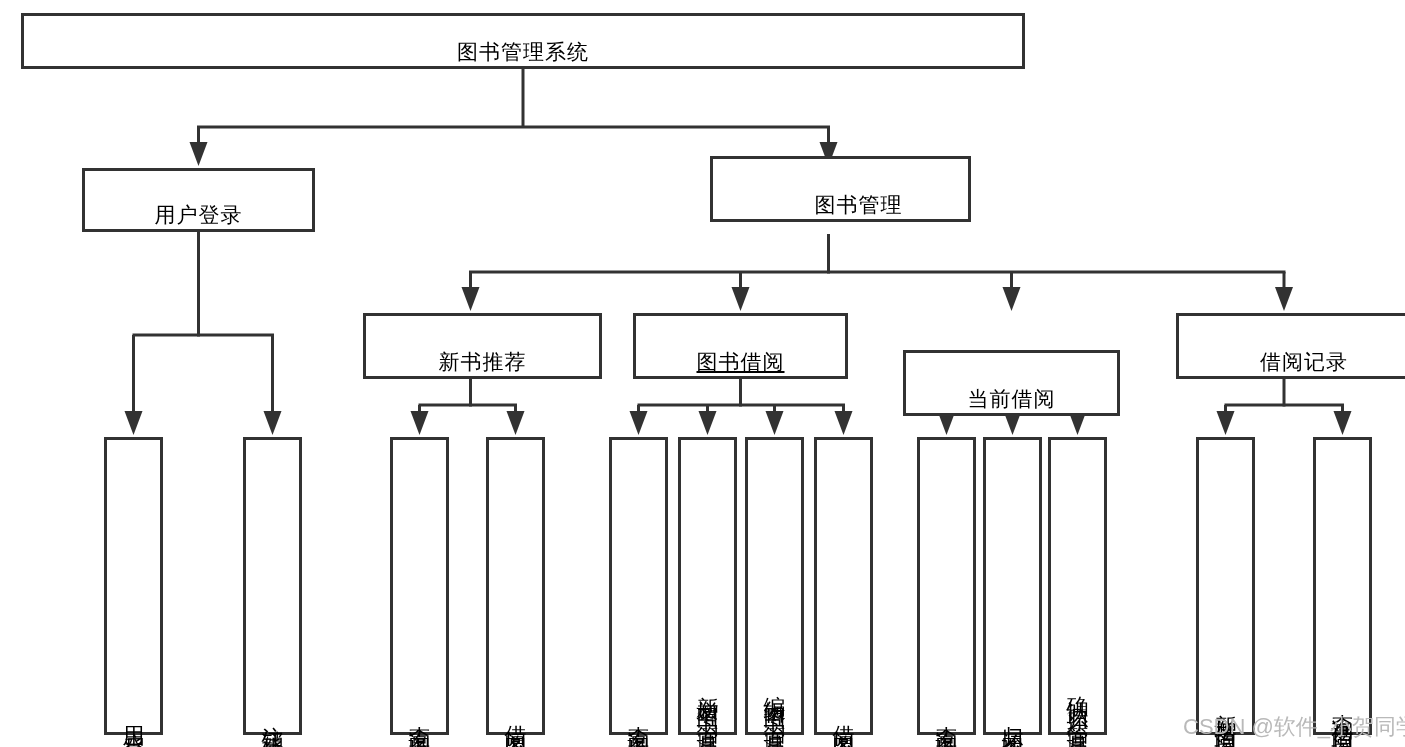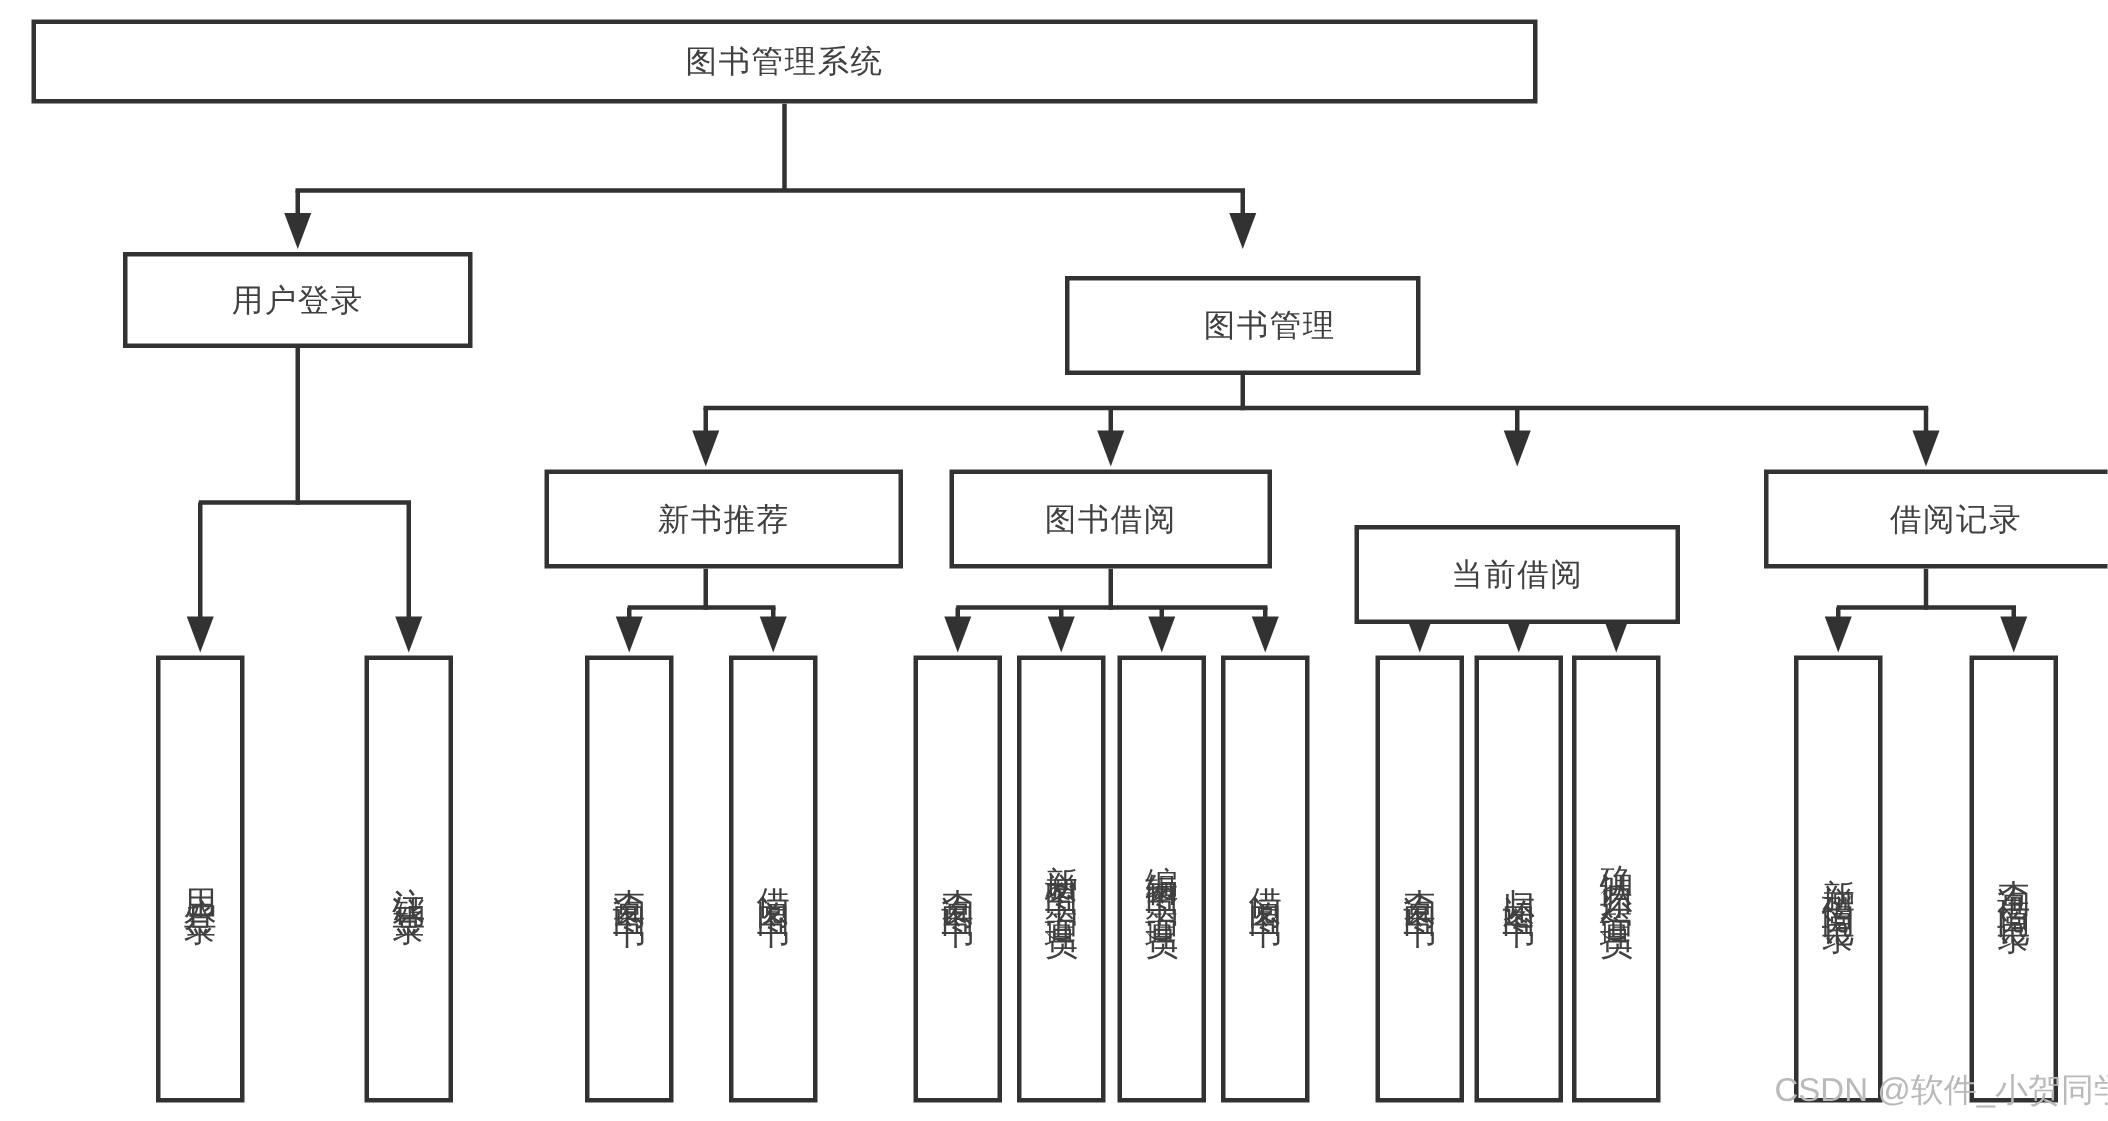--- a/index.html
+++ b/index.html
@@ -19,45 +19,45 @@
     left:0; top:0;
     width:1405px; height:747px;
     pointer-events:none;
   }
   .box{
     position:absolute;
     box-sizing:border-box;
     border:3px solid #323232;
     background:#ffffff;
     display:flex;
-    align-items:center;
+    align-items:flex-end;
     justify-content:center;
-    color:#404040;
+    color:#000000;
   }
   .hlabel{
     font-size:21px;
     letter-spacing:1px;
     white-space:nowrap;
   }
   .vlabel{
     writing-mode:vertical-rl;
     text-orientation:mixed;
     font-size:22px;
     letter-spacing:6px;
     white-space:nowrap;
   }
   
   .b-root   {left:21px;  top:13px;  width:1004px; height:56px;}
   
   .b-login  {left:82px;  top:168px; width:233px;  height:64px;}
-  .b-mgmt   {left:710px; top:184px; width:237px;  height:66px;padding-left:36px;}
+  .b-mgmt   {left:710px; top:156px; width:261px;  height:66px;padding-left:36px;}
   
   .lvl3{top:313px; height:66px;}
   .b-rec    {left:363px; width:239px;}
-  .b-borrow {left:633px; width:215px;}
+  .b-borrow {left:633px; width:215px;text-decoration:underline;}
   .b-cur    {left:903px; width:217px;margin-top:37px;}
   .b-rdc    {left:1176px;width:256px;}
   
   .leaf{top:437px; height:298px; width:59px;}
   .b-l1a{left:104px;}  .b-l1b{left:243px;}
   .b-l2a{left:390px;}  .b-l2b{left:486px;}
   .b-l3a{left:609px;}  .b-l3b{left:678px;} .b-l3c{left:745px;} .b-l3d{left:814px;}
   .b-l4a{left:917px;}  .b-l4b{left:983px;} .b-l4c{left:1048px;}
   .b-l5a{left:1196px;} .b-l5b{left:1313px;}
   .watermark{

